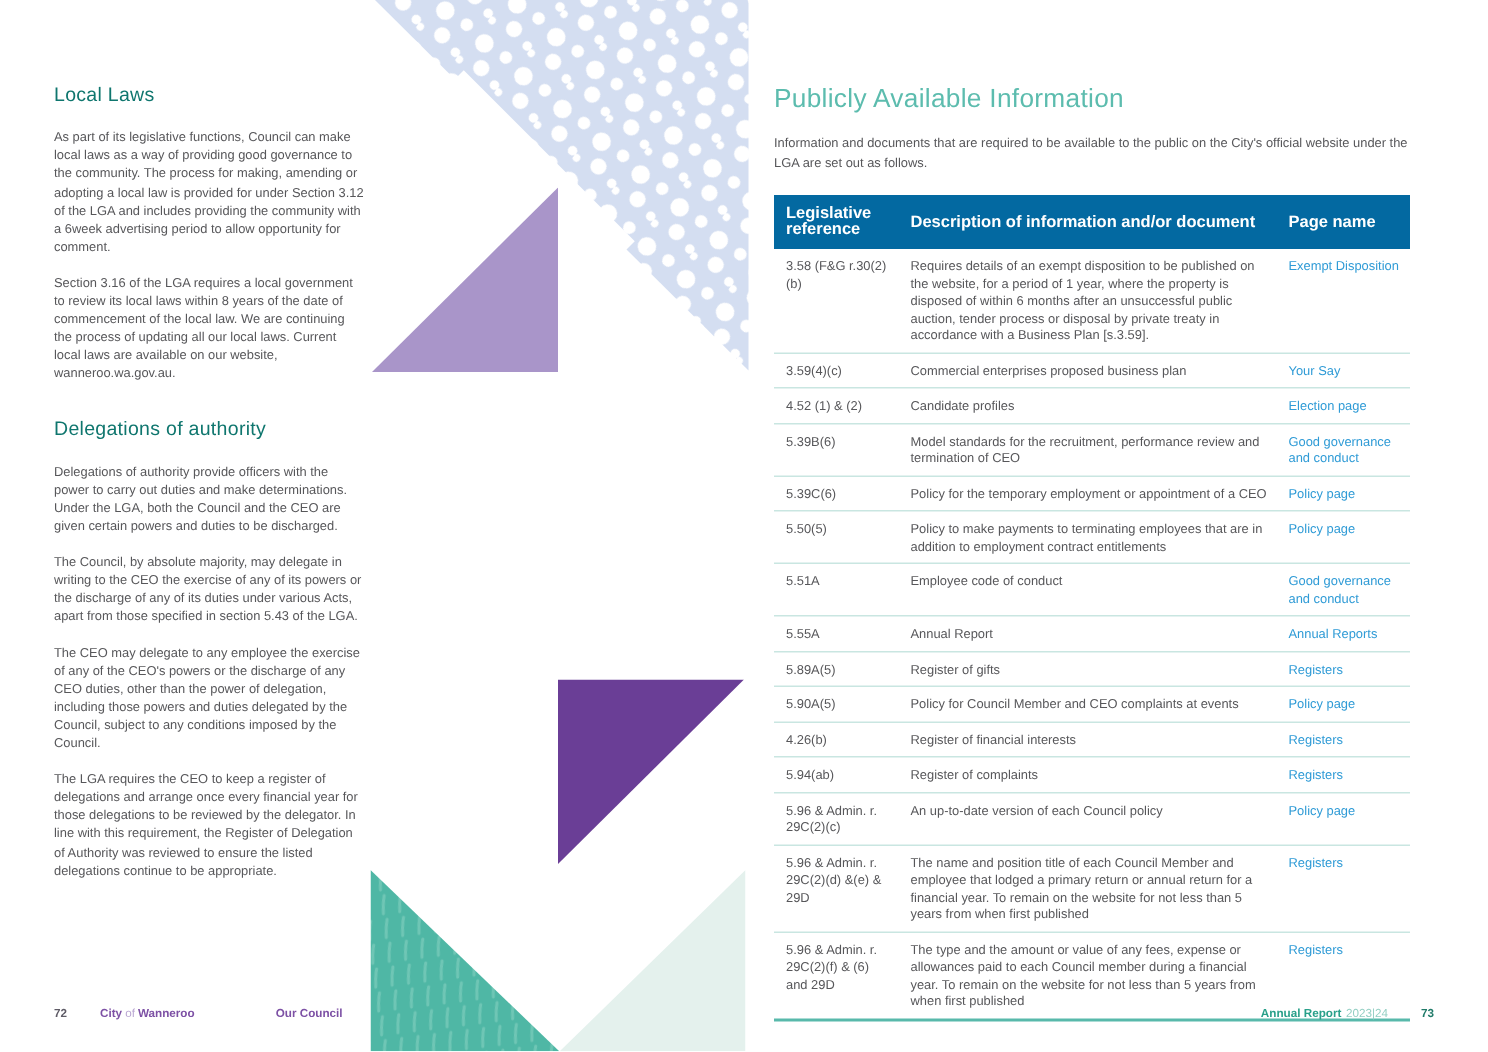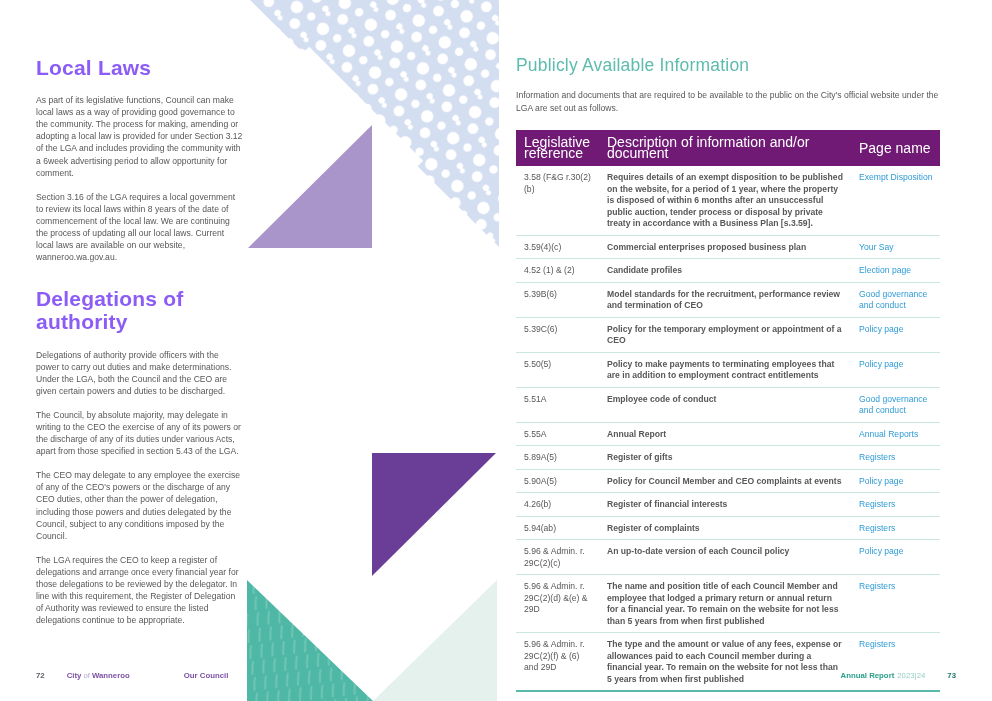--- a/index.html
+++ b/index.html
@@ -11,55 +11,55 @@
     font-family:"Liberation Sans", sans-serif;
     color:#57575a;
   }
   
   .deco{position:absolute;pointer-events:none;}
   
   #left-col{
     position:absolute;left:36px;top:56px;width:208px;
   }
   .sec-heading{
-    font-size:21px;font-weight:700;letter-spacing:.2px;
-    color:#8b5cf6;margin:0 0 15px 0;line-height:1.1;
+    font-size:13px;font-weight:400;letter-spacing:.2px;
+    color:#0f766e;margin:0 0 15px 0;line-height:1.1;
   }
   .sec-heading.second{margin-top:24px;}
   .body-p{
     font-size:8.6px;line-height:12.1px;margin:0 0 12px 0;color:#57575a;
   }
   
   #right-col{
     position:absolute;left:516px;top:56px;width:424px;
   }
   .teal-heading{
     font-size:17.5px;font-weight:400;letter-spacing:.2px;
     color:#5cbcae;margin:0 0 14px 0;line-height:1.1;
   }
   .intro{
     font-size:8.6px;line-height:12.5px;margin:0 0 16px 0;color:#57575a;
   }
   
   #pub-table{width:424px;border-bottom:2px solid #58b9ab;}
   .thead{
     display:grid;grid-template-columns:83px 252px 1fr;
-    background:#701a75;color:#ffffff;
-    font-size:14px;font-weight:normal;line-height:11px;
+    background:#0369a1;color:#ffffff;
+    font-size:11px;font-weight:bold;line-height:11px;
   }
   .thead > div{padding:7px 6px 7px 8px;display:flex;align-items:center;}
   .trow{
     display:grid;grid-template-columns:83px 252px 1fr;
     border-bottom:1px solid #c9e6e1;
     font-size:8.6px;line-height:11.5px;
   }
   .trow:last-child{border-bottom:none;}
   .trow > div{padding:6px 6px 5px 8px;}
   .c-ref{color:#57575a;}
-  .c-desc{color:#57575a;font-weight:bold;}
+  .c-desc{color:#57575a;}
   .c-page{color:#2f9bd6;cursor:pointer;}
   
   #footer-left{
     position:absolute;left:36px;top:671px;
     font-size:7.8px;font-weight:bold;color:#7d51a5;
     display:flex;align-items:baseline;text-align:right;
   }
   #footer-left .pageno{color:#5e5b66;margin-right:22px;}
   #footer-left .of{color:#b9a6d2;font-weight:normal;margin:0 2px;}
   #footer-left .section{margin-left:54px;color:#7d51a5;}

